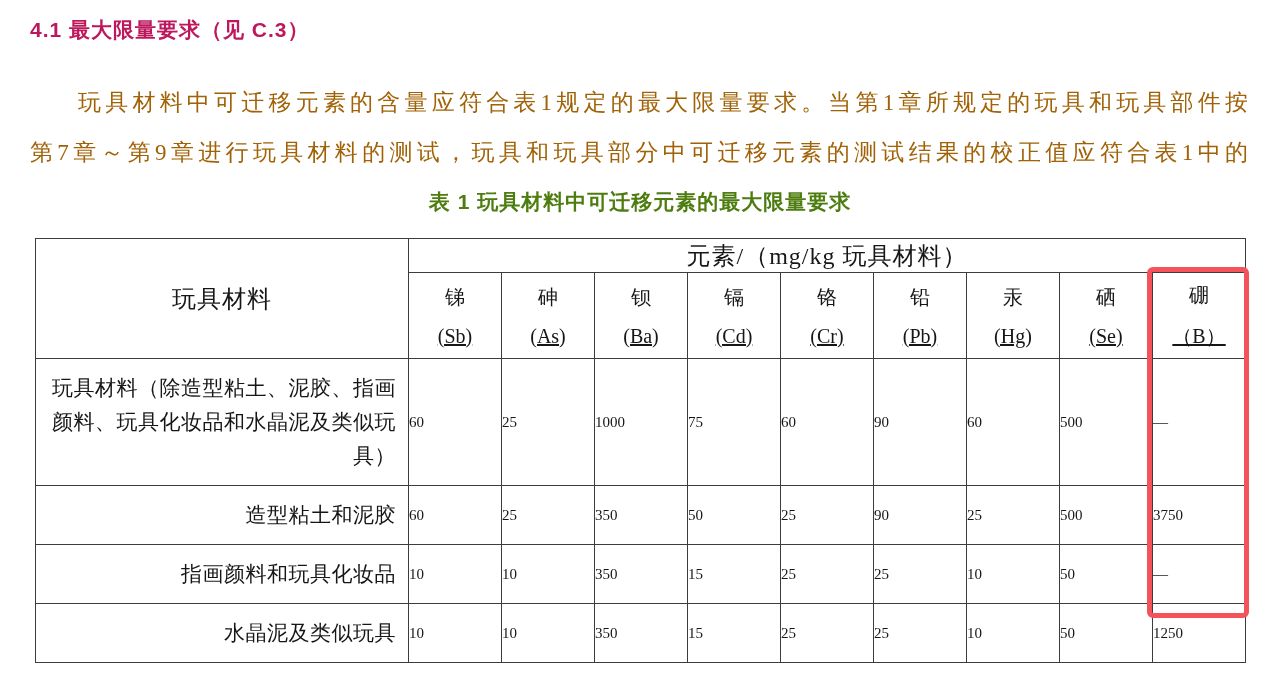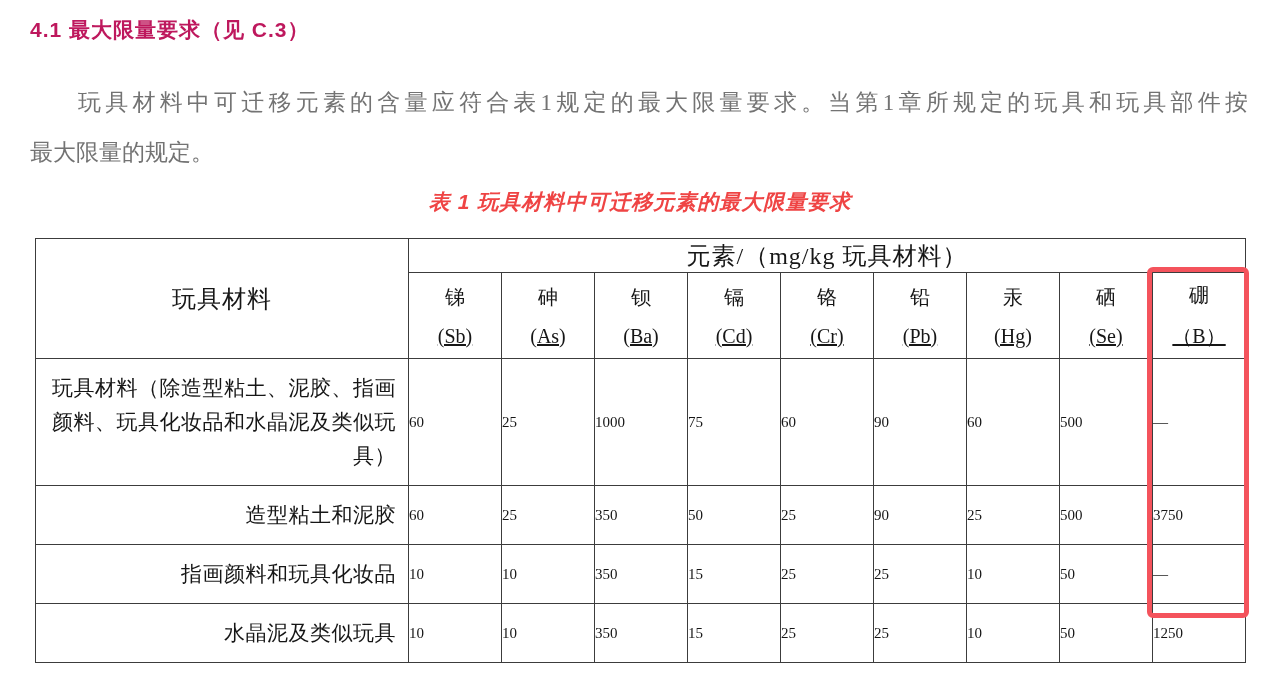--- a/index.html
+++ b/index.html
@@ -6,31 +6,30 @@
   html,body { width:1280px; height:690px; background:#ffffff; overflow:hidden; }
   body { position:relative; font-family:"Liberation Serif", serif; color:#1c1c1c; }
 
   .heading {
     padding-top:16px; margin-left:30px;
     font-family:"Liberation Sans", sans-serif;
     font-weight:bold; font-size:21px; color:#be185d;
     letter-spacing:1px;
   }
 
-  .para { margin:34px 32px 0 30px; font-size:23px; line-height:50px; color:#737373; }
+  .para { margin:34px 32px 0 30px; font-size:23px; line-height:50px; color:#a16207; }
   .para .line { white-space:nowrap; }
   .para .line.fill { text-align:justify; text-align-last:justify; white-space:normal; }
   .para .line.indent { text-indent:48px; }
 
   .table-title {
     margin-top:10px; text-align:center;
     font-family:"Liberation Sans", sans-serif;
-    font-weight:bold; font-size:21px; color:#ef4444;
+    font-weight:bold; font-size:21px; color:#4d7c0f;
     letter-spacing:1px;
-    font-style:italic;
   }
 
   .table-wrap { position:relative; margin:22px 0 0 35px; width:1210px; }
 
   table.limits {
     border-collapse:collapse; table-layout:fixed;
     width:1210px; color:#161616;
   }
   table.limits td, table.limits th { border:1px solid #3c3c3c; font-weight:normal; }
 
@@ -66,21 +65,21 @@
     pointer-events:none;
   }
 </style>
 </head>
 <body>
 
 <div class="heading">4.1  最大限量要求（见 C.3）</div>
 
 <div class="para">
   <div class="line fill indent">玩具材料中可迁移元素的含量应符合表1规定的最大限量要求。当第1章所规定的玩具和玩具部件按</div>
-  <div class="line">最大限量的规定。</div>
+  <div class="line fill">第7章～第9章进行玩具材料的测试，玩具和玩具部分中可迁移元素的测试结果的校正值应符合表1中的</div>
 </div>
 
 <div class="table-title">表 1  玩具材料中可迁移元素的最大限量要求</div>
 
 <div class="table-wrap">
   <table class="limits">
     <colgroup>
       <col class="c-mat">
       <col class="c-el">
         <col class="c-el">

